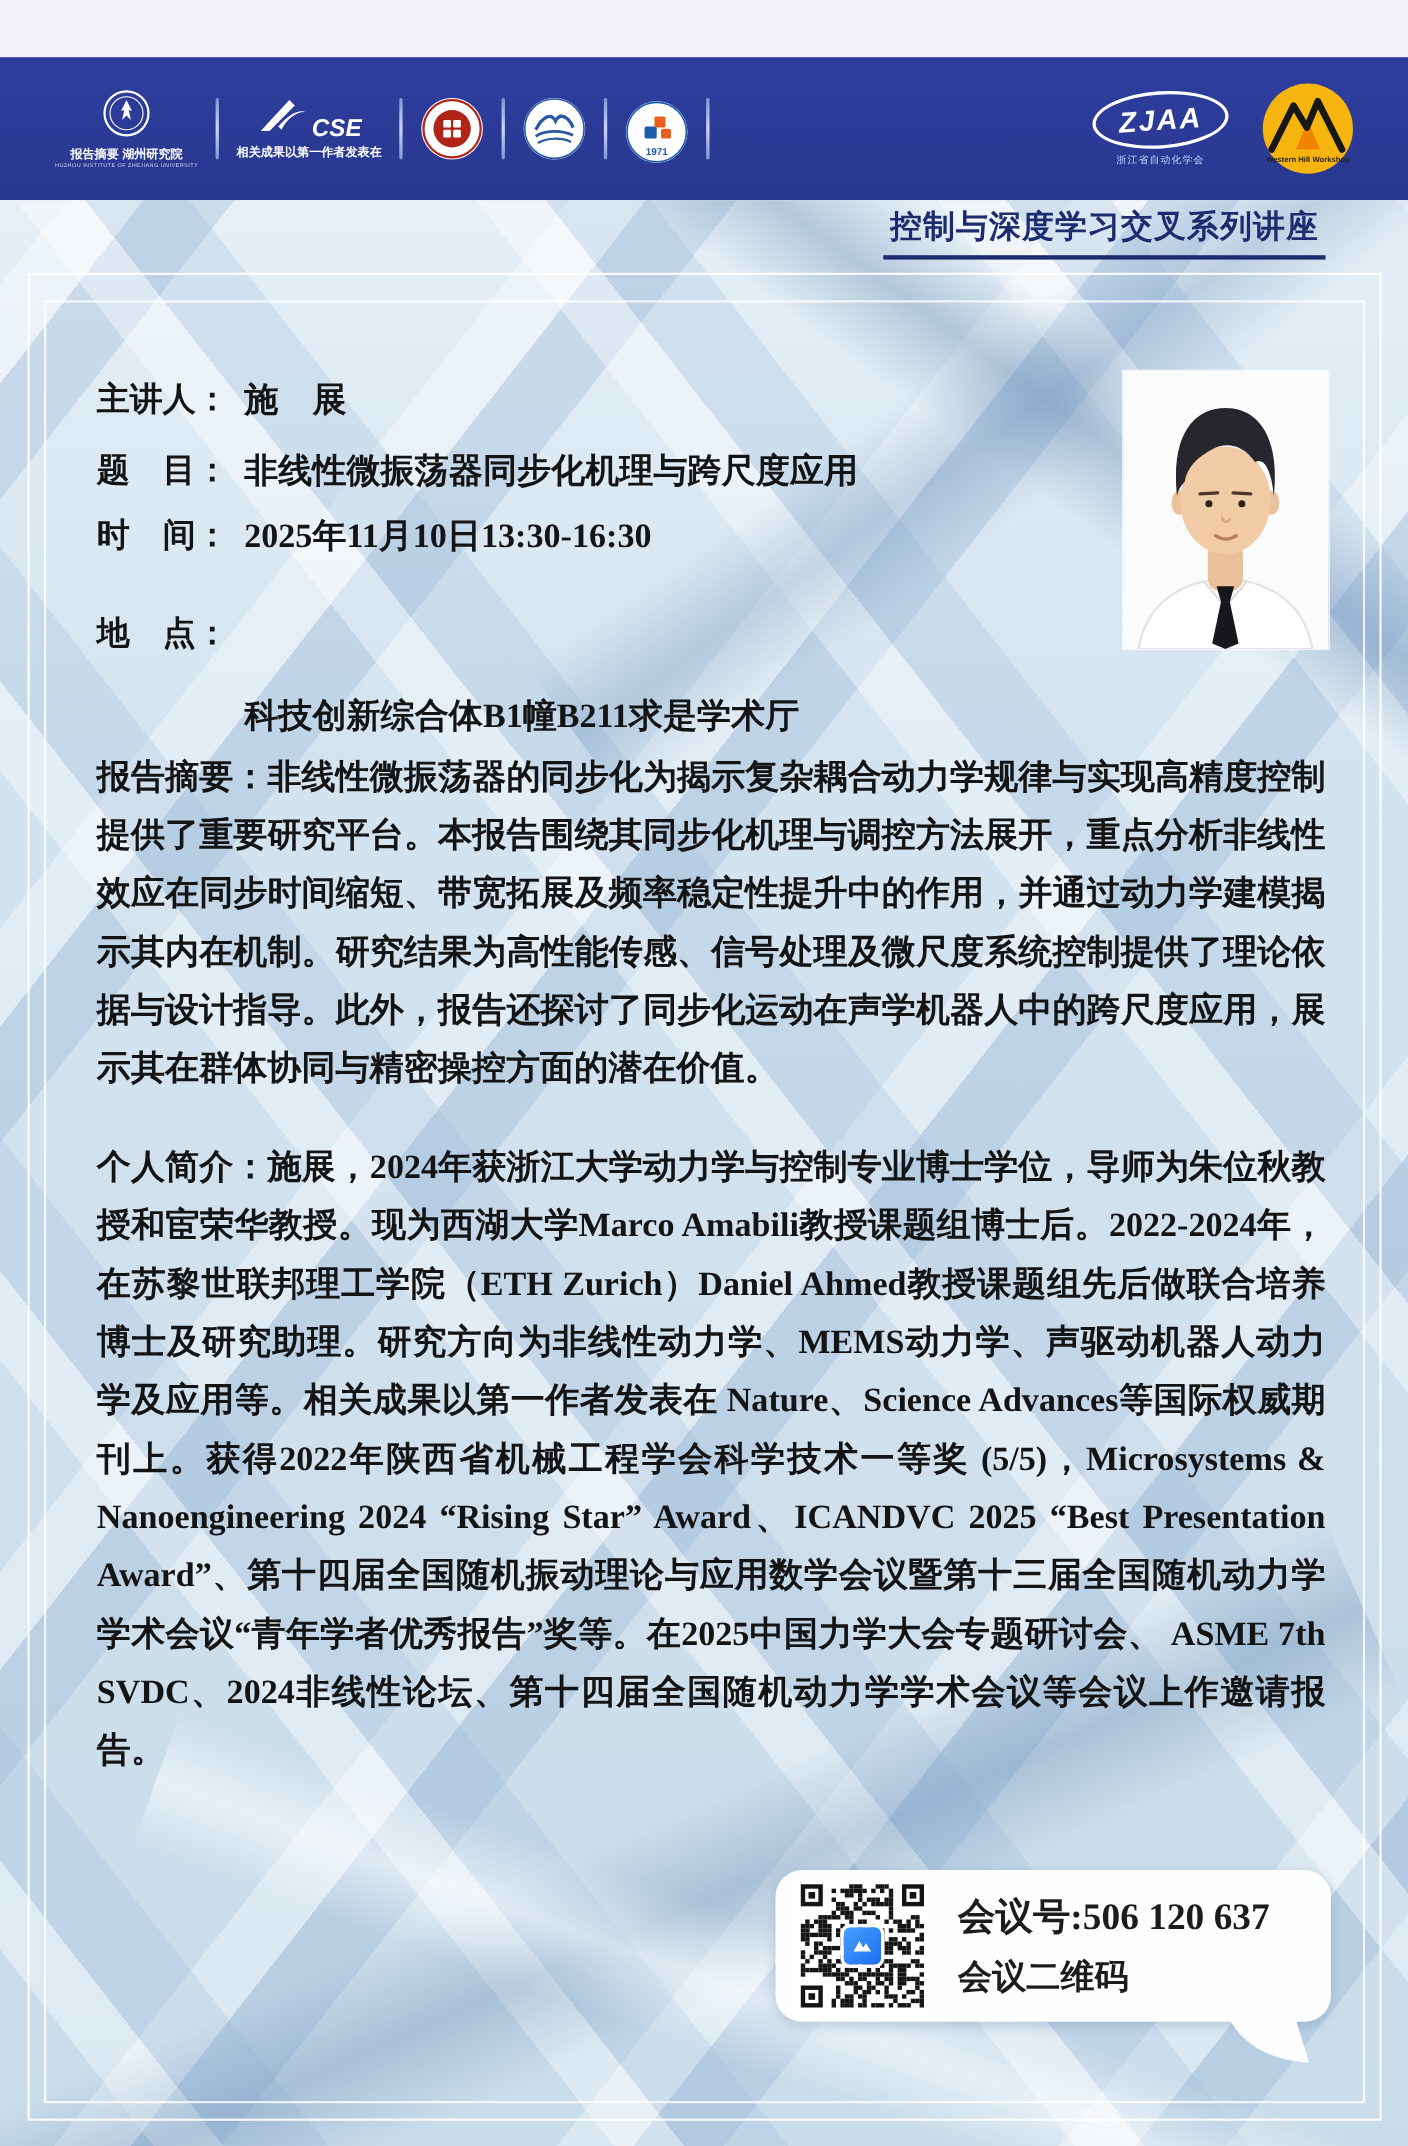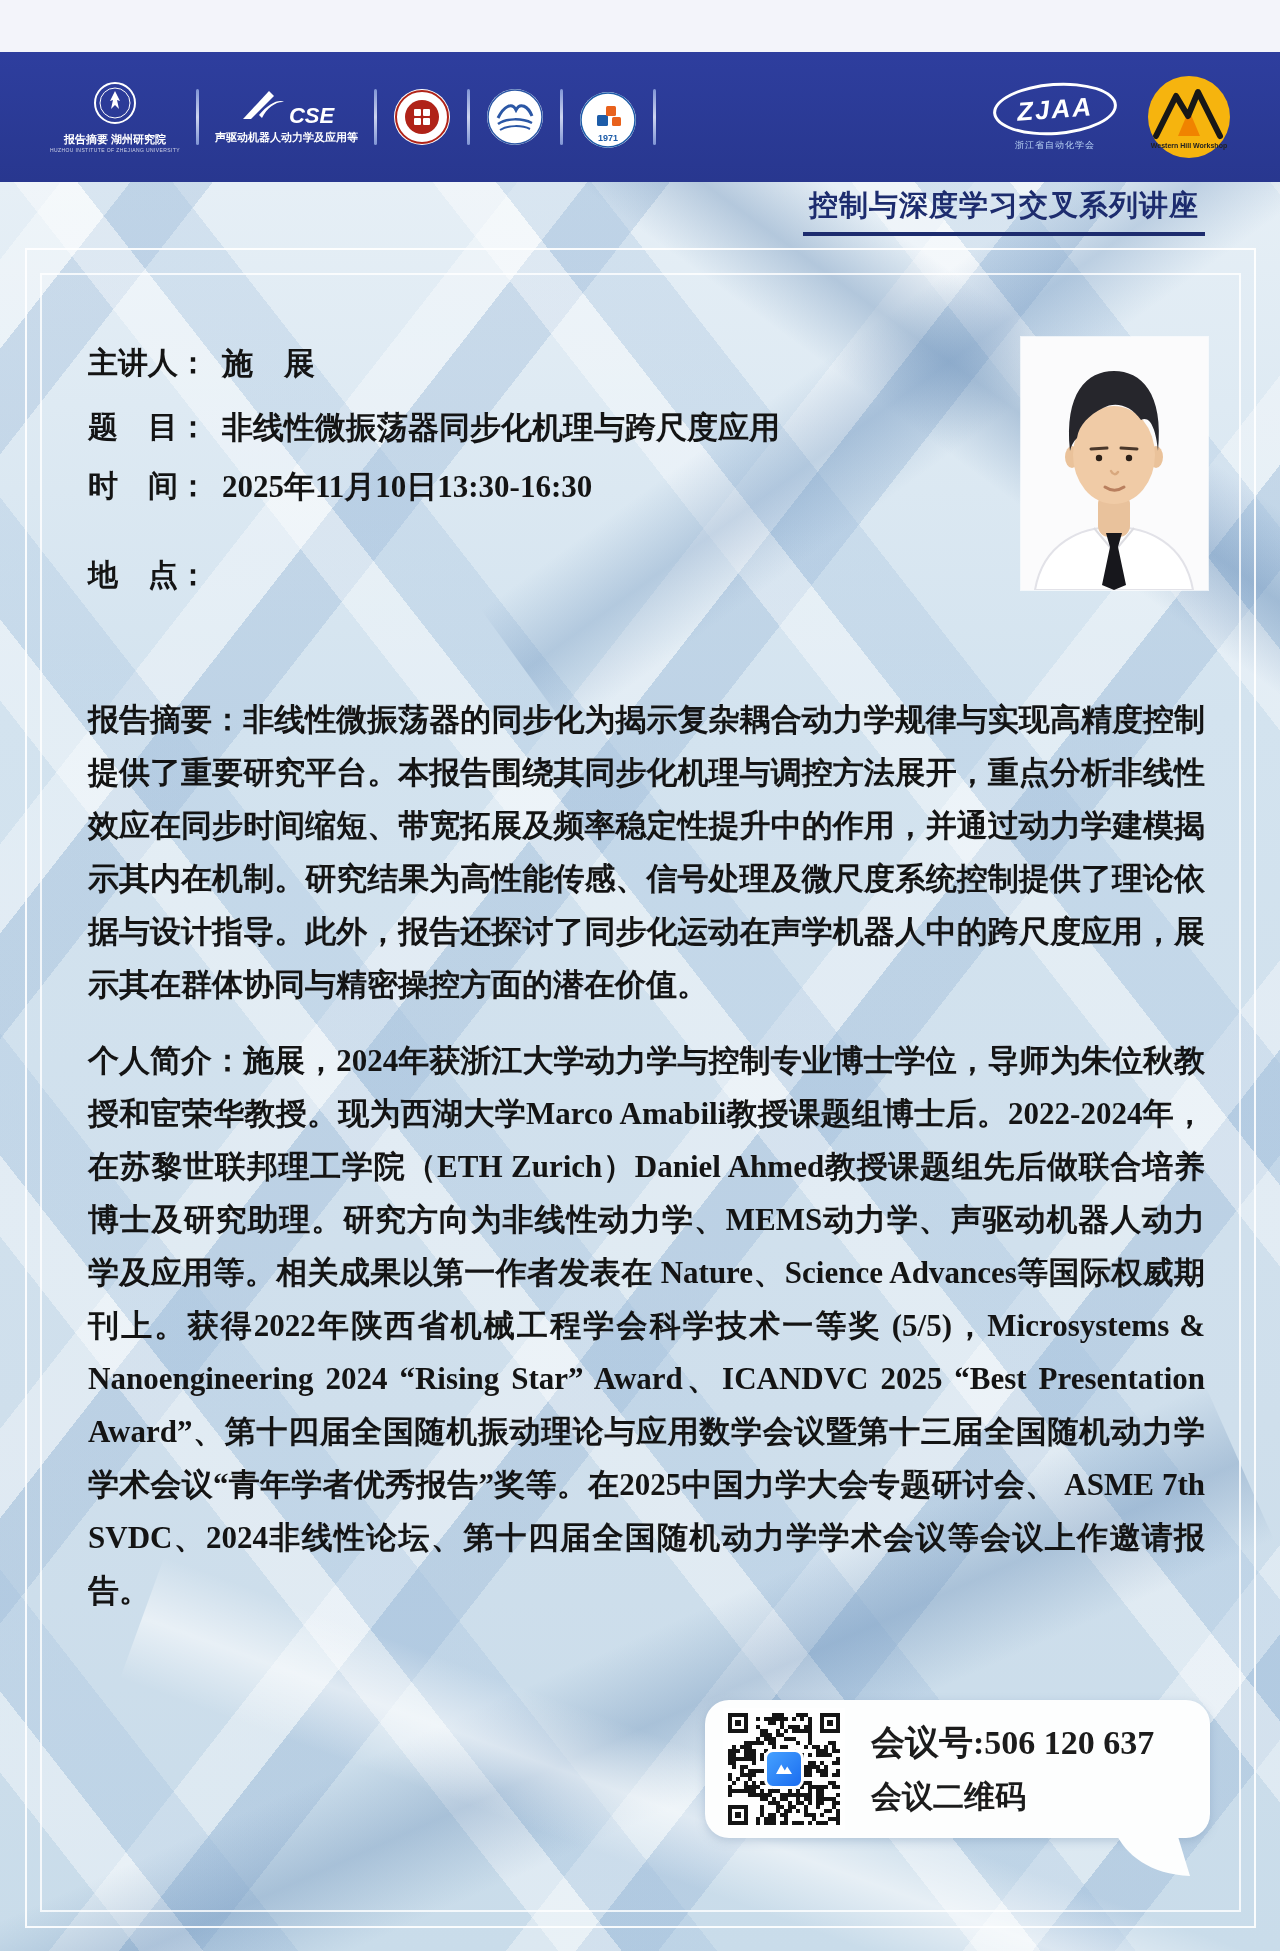--- a/index.html
+++ b/index.html
@@ -70,21 +70,21 @@
   .loc-lines div{line-height:47px;}
 
   
   .photo{position:absolute;left:1021px;top:155px;width:187px;height:253px;z-index:2;
       box-shadow:0 0 0 1px rgba(255,255,255,.7);}
 
   
   .para{position:absolute;left:88px;width:1117px;margin:0;z-index:2;color:#141414;
       font-size:31px;line-height:53px;font-weight:bold;text-align:justify;
       font-family:"Liberation Serif",sans-serif;}
-  .abstract{top:511px;}
+  .abstract{top:497px;}
   .bio{top:852px;}
 
   
   .bubble{position:absolute;left:705px;top:1518px;width:505px;height:138px;background:#fdfefe;border-radius:24px;
       z-index:2;box-shadow:0 3px 10px rgba(110,140,175,.35);display:flex;align-items:center;}
   .bubble-tail{position:absolute;right:18px;bottom:-48px;z-index:1;}
   .qr{position:relative;width:122px;height:122px;background:#fff;margin-left:18px;flex:none;}
   .qr-grid{position:absolute;inset:5px;}
   .qr-grid i{position:absolute;width:4px;height:4px;background:#151515;}
   .finder{position:absolute;width:20px;height:20px;border:4px solid #151515;background:#fff;box-sizing:border-box;}
@@ -123,21 +123,21 @@
     <div class="logo">
       <div class="cse-top">
         <span>
           <svg width="46" height="34" viewBox="0 0 46 34">
             <path d="M4 30 L30 2 L35 7 L12 30 Z" fill="#fff"></path>
             <path d="M20 26 C30 14 40 10 45 13 C38 12 28 18 23 29 Z" fill="#fff"></path>
           </svg>
         </span>
         <span class="cse-abbr">CSE</span>
       </div>
-      <div class="l-cn">声驱动机器人动力学及应用等</div>
+      <div class="l-cn">相关成果以第一作者发表在</div>
     </div>
 
     <i class="sep"></i>
 
     <div class="logo">
       <span class="seal">
         <svg width="58" height="58" viewBox="0 0 58 58">
           <circle cx="29" cy="29" r="28" fill="#fff"></circle>
           <circle cx="29" cy="29" r="26" fill="none" stroke="#b02318" stroke-width="2"></circle>
           <circle cx="29" cy="29" r="17" fill="#b02318"></circle>
@@ -224,20 +224,21 @@
       <span class="info-label">题　目：</span>
       <span class="info-value">非线性微振荡器同步化机理与跨尺度应用</span>
     </div>
     <div class="info-row r3">
       <span class="info-label">时　间：</span>
       <span class="info-value">2025年11月10日13:30-16:30</span>
     </div>
     <div class="info-row r4">
       <span class="info-label">地　点：</span>
       <span class="info-value loc-lines">
+        <div>科技创新综合体B1幢B211求是学术厅</div>
       </span>
     </div>
 
     <div class="photo">
       <svg width="187" height="253" viewBox="0 0 187 253">
         <rect width="187" height="253" fill="#fbfbfc"></rect>
         <path d="M14 253 C22 206 60 190 93 190 C126 190 164 206 172 253 Z" fill="#ffffff" stroke="#e2e2e8" stroke-width="2"></path>
         <path d="M73 191 L93 215 L113 191" fill="none" stroke="#dddde2" stroke-width="2"></path>
         <rect x="77" y="156" width="32" height="44" rx="11" fill="#e9c29c"></rect>
         <path d="M85 196 L101 196 L97 210 L105 248 L93 253 L81 248 L89 210 Z" fill="#17171c"></path>

